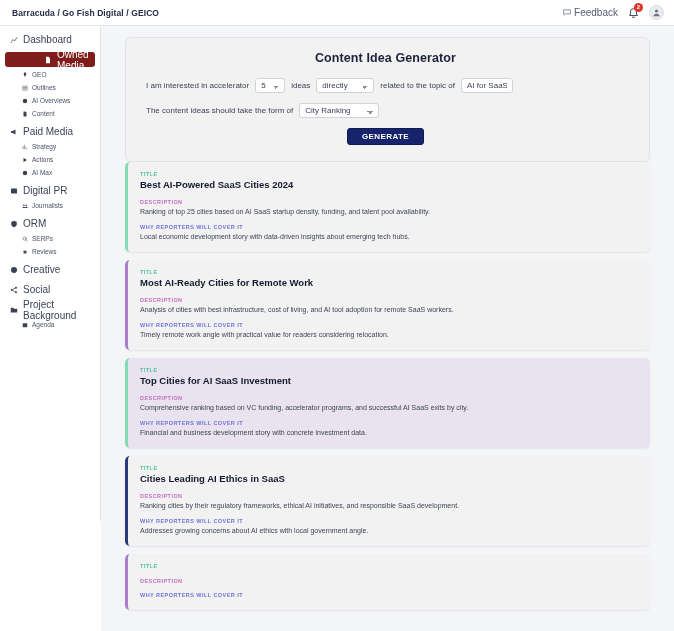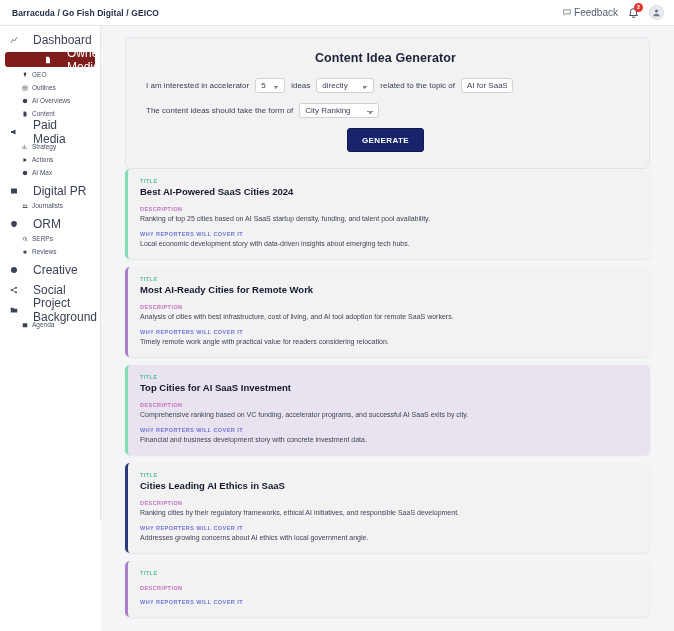--- a/index.html
+++ b/index.html
@@ -51,24 +51,24 @@
 
   
   .sidebar {
     width: 101px; min-width: 101px;
     background: #ffffff;
     border-right: 1px solid #e4e5e9;
     padding: 6px 5px 0 5px;
     height: 495px;
   }
   .nav-item {
-    display: flex; align-items: center; gap: 15px;
+    display: flex; align-items: center; gap: 5px;
     height: 15px; padding: 0 5px;
     border-radius: 3px;
-    font-size: 12px; color: #3b4256;
+    font-size: 10px; color: #3b4256;
     margin-bottom: 1px;
     cursor: pointer;
   }
   .nav-item.active { background: #7f1d1d; color: #ffffff; padding-left: 39px; }
   .nav-item.active .nav-ico { color: #fff; }
   .nav-ico {
     width: 8px; height: 8px; flex: 0 0 8px;
     color: #3b4256; display: block;
   }
   .nav-sub {
@@ -127,21 +127,21 @@
     font-family: "Liberation Sans", sans-serif;
     font-size: 8px; color: #3c4257;
     padding: 0 5px;
   }
   .gen-btn-wrap { display: flex; justify-content: center; margin-top: 3px; }
   .gen-btn {
     background: #17246b; color: #ffffff;
     border: 1px solid #0f1a52; border-radius: 3px;
     font-family: "Liberation Sans", sans-serif;
     font-size: 8px; font-weight: bold; letter-spacing: .4px;
-    height: 24px; padding: 0 14px;
+    height: 17px; padding: 0 14px;
     cursor: pointer;
   }
 
   
   .ideas-head {
     font-size: 11px; font-weight: bold; color: #1c2238;
     margin: 14px 0 9px 1px;
   }
   .idea-card {
     border-radius: 5px;

